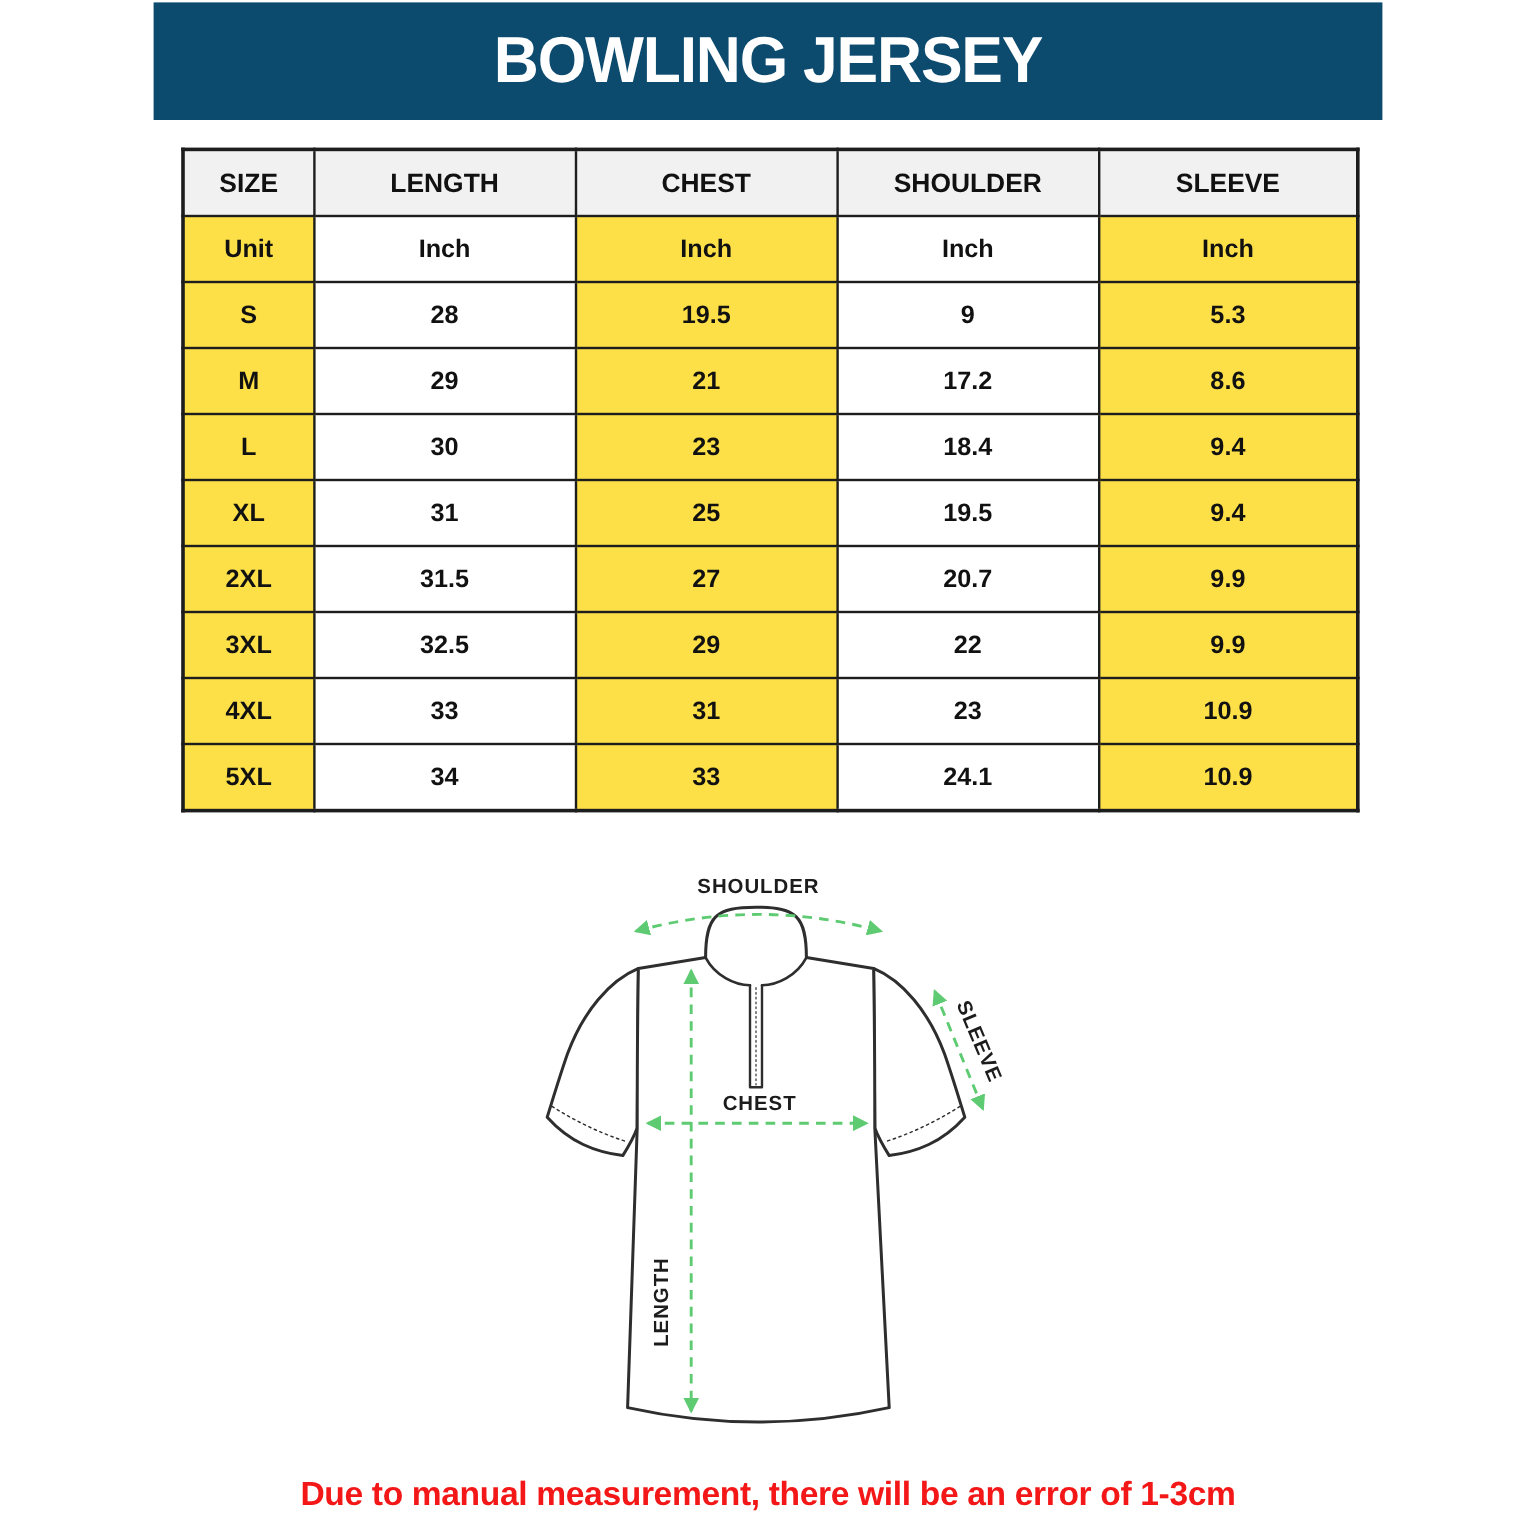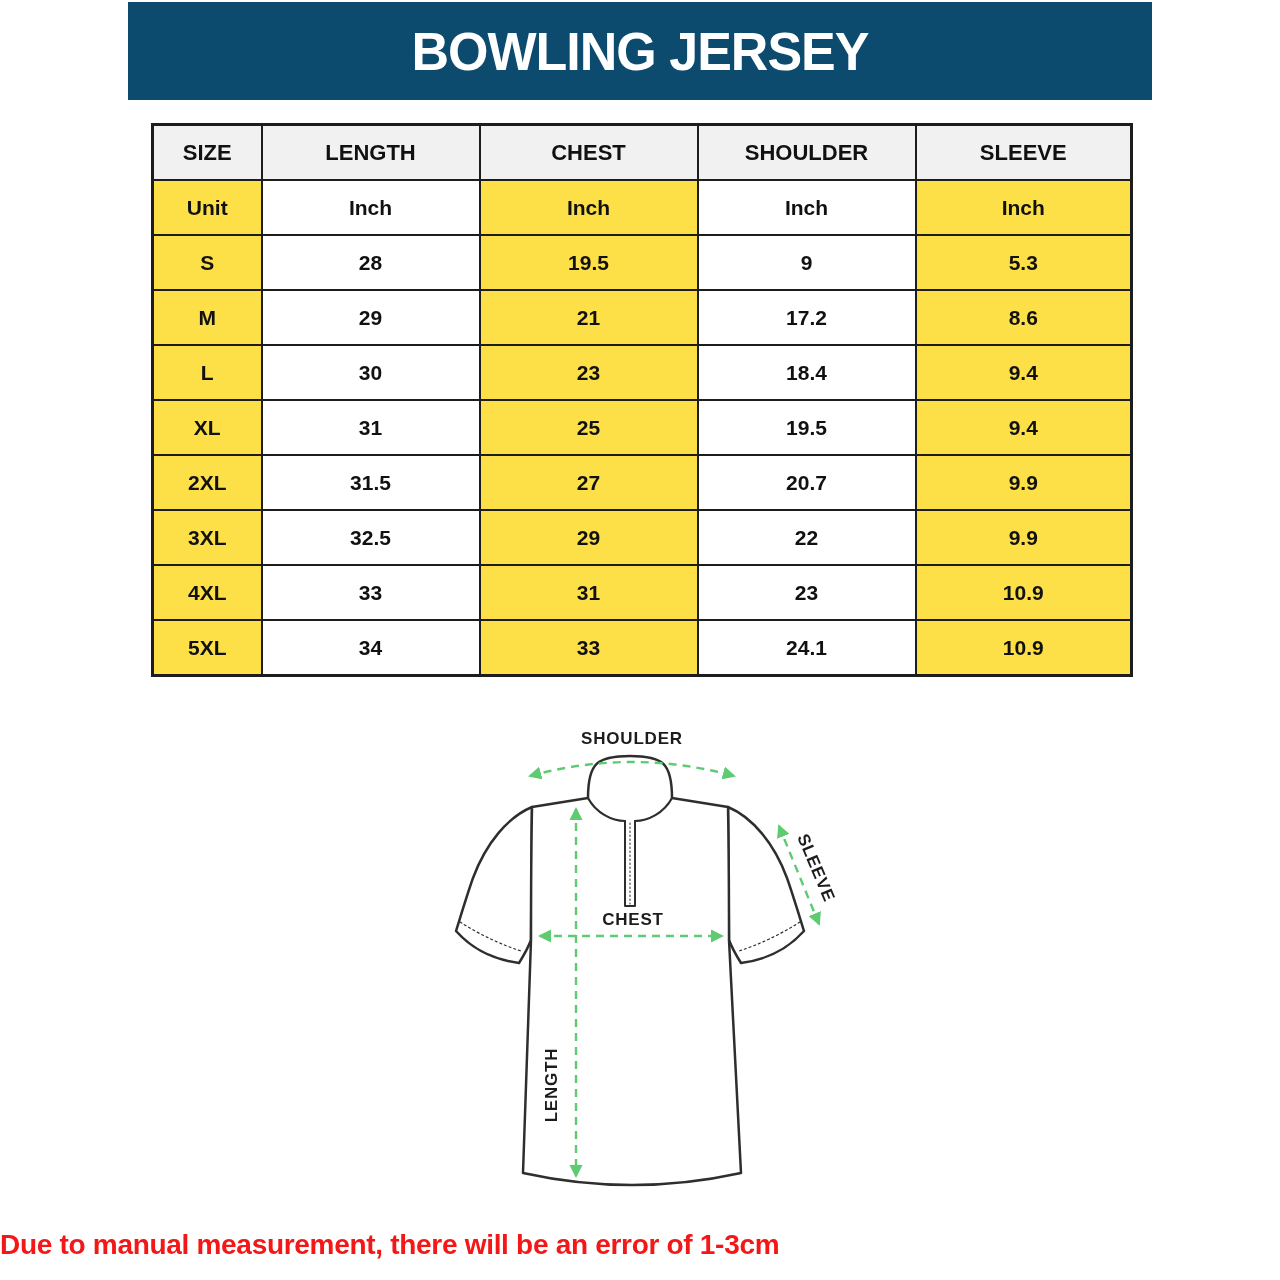--- a/index.html
+++ b/index.html
@@ -32,21 +32,21 @@
   table.size-chart td.shade{background:#fde047;}
   
   .diagram{position:absolute;left:420px;top:710px;width:460px;height:520px;}
   .diagram svg{display:block;width:460px;height:520px;}
   .measure-label{
     font-family:"Liberation Sans","DejaVu Sans",sans-serif;
     font-weight:bold;font-size:17px;letter-spacing:0.8px;fill:#1c1c1c;
   }
   
   .footer-note{
-    position:absolute;left:0;top:1229px;width:1280px;
+    position:absolute;left:0;top:1229px;width:1280px;text-align:center;
     font-size:28px;font-weight:bold;letter-spacing:-0.3px;
   }
 </style>
 </head>
 <body>
 
 <div class="banner" id="banner" style="background: #0c4a6e;">
   <h1 style="color: rgb(255, 255, 255);">BOWLING JERSEY</h1>
 </div>
 

